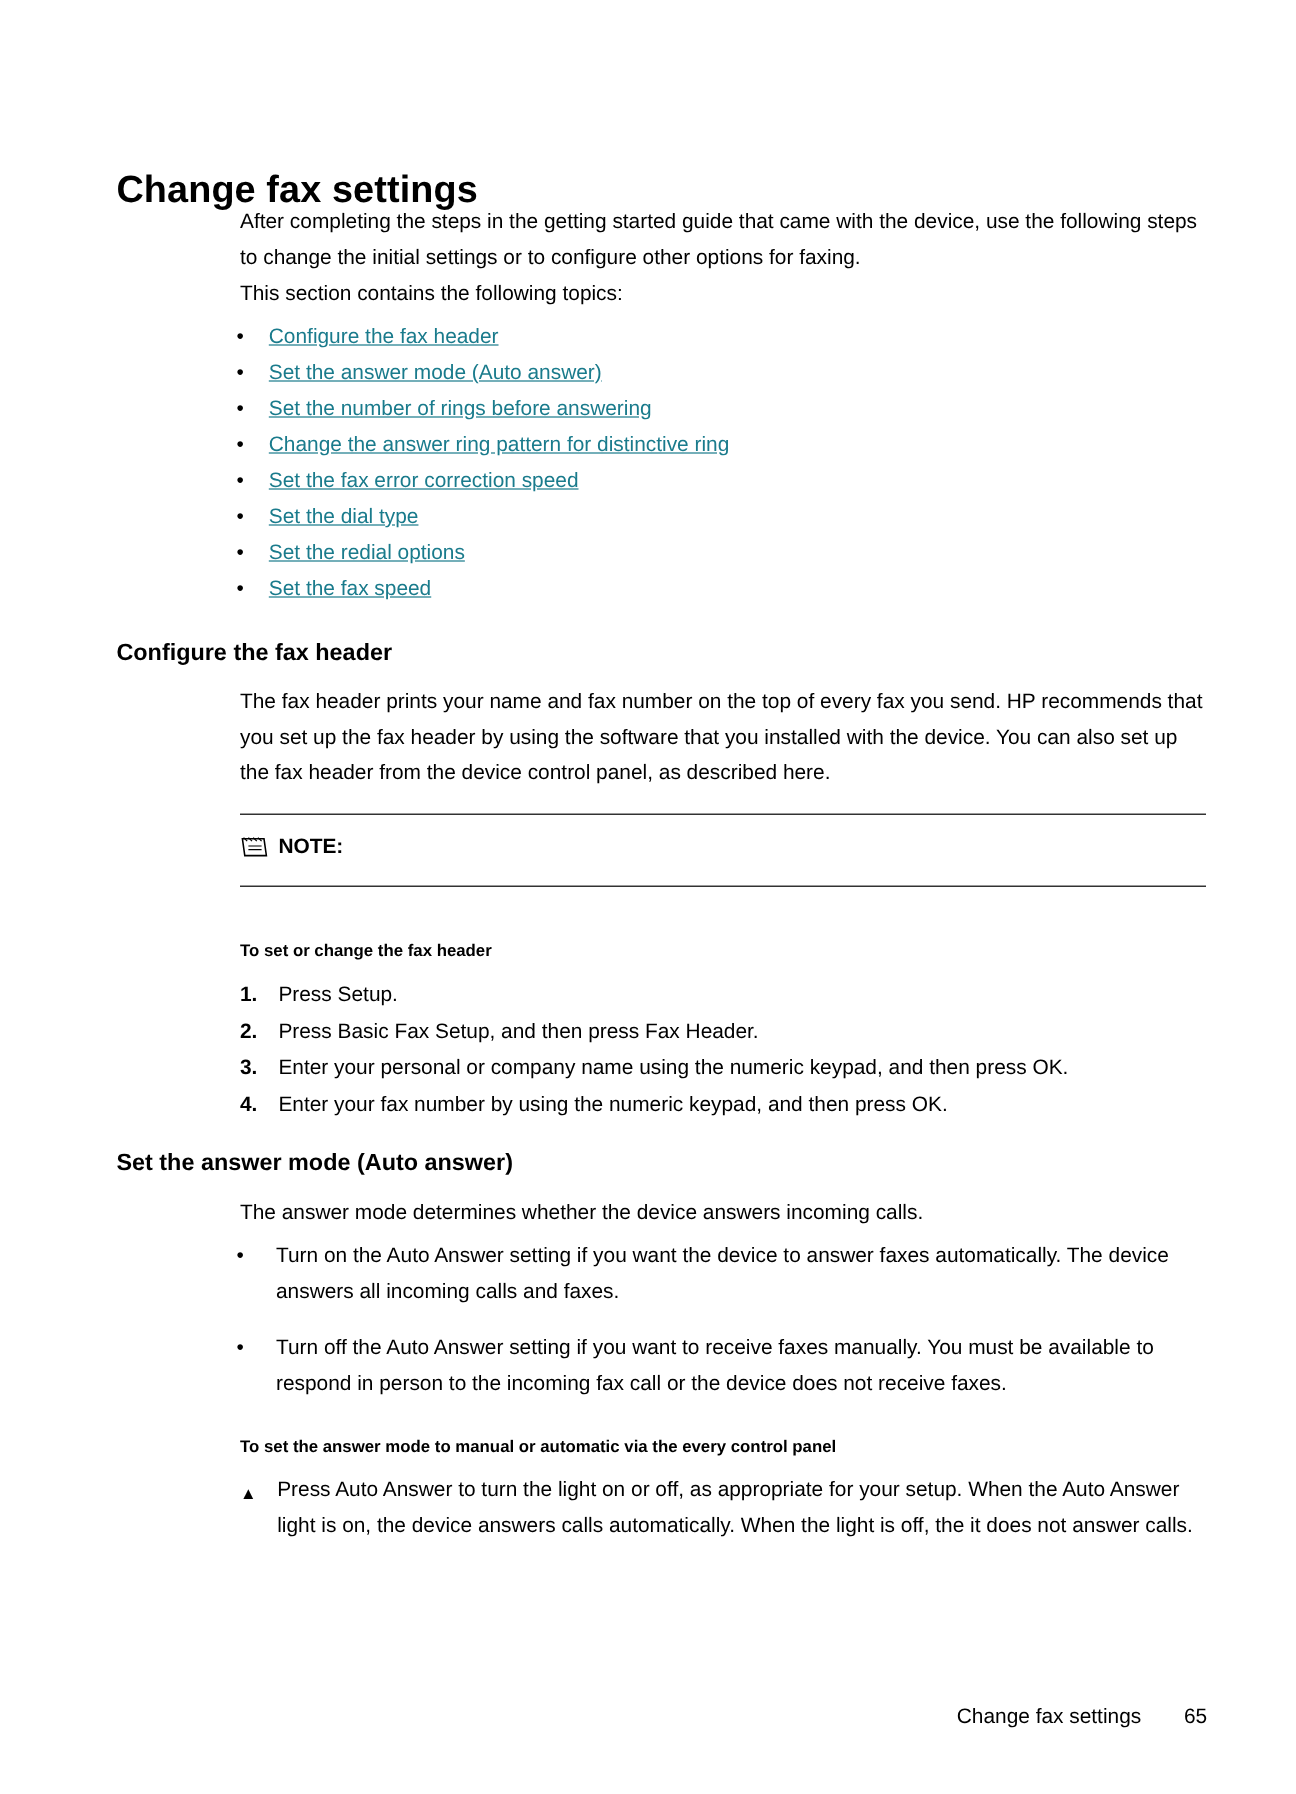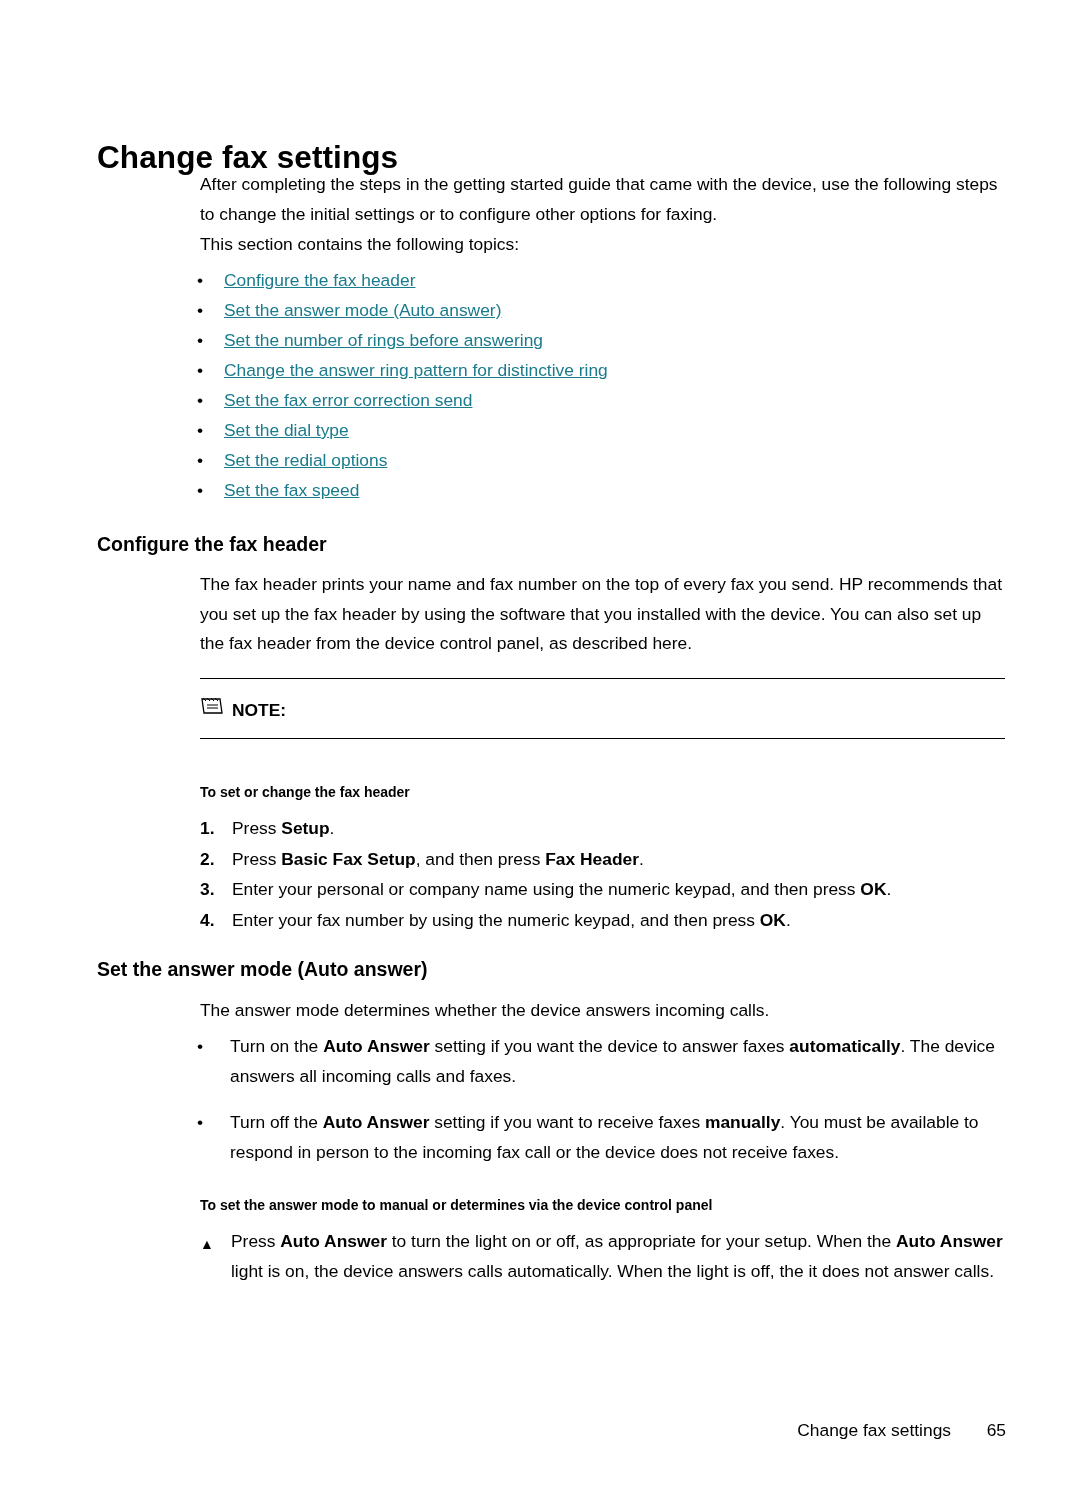--- a/index.html
+++ b/index.html
@@ -83,21 +83,21 @@
     left: 200px;
     top: 678px;
     width: 805px;
     border-top: 1.5px solid #000;
     border-bottom: 1.5px solid #000;
     padding: 12px 0 12px 0;
     box-sizing: border-box;
   }
   .note-inner {
     display: flex;
-    align-items: flex-end;
+    align-items: flex-start;
     font-size: 17.4px;
     line-height: 29.5px;
   }
   .note-icon {
     flex: 0 0 28px;
     margin-right: 4px;
     padding-top: 5px;
   }
   .note-label {
     font-weight: bold;
@@ -128,21 +128,21 @@
     margin-bottom: 1px;
   }
   .proc-num {
     flex: 0 0 32px;
     font-weight: bold;
     text-align: left;
   }
   .proc-text {
     flex: 1;
   }
-  b, .bold { font-weight: bold; }
+  b, .bold { font-weight: normal; }
 
   
   .para-bullets {
     position: absolute;
     left: 197px;
     width: 812px;
     font-size: 17.4px;
     line-height: 29.5px;
   }
   .pb-row {
@@ -211,21 +211,21 @@
     <div class="topic-item">
       <span class="bullet">•</span>
       <a class="link">Set the number of rings before answering</a>
     </div>
     <div class="topic-item">
       <span class="bullet">•</span>
       <a class="link">Change the answer ring pattern for distinctive ring</a>
     </div>
     <div class="topic-item">
       <span class="bullet">•</span>
-      <a class="link">Set the fax error correction send</a>
+      <a class="link">Set the fax error correction speed</a>
     </div>
     <div class="topic-item">
       <span class="bullet">•</span>
       <a class="link">Set the dial type</a>
     </div>
     <div class="topic-item">
       <span class="bullet">•</span>
       <a class="link">Set the redial options</a>
     </div>
     <div class="topic-item">
@@ -284,21 +284,21 @@
     <div class="pb-row">
       <span class="pb-bullet">•</span>
       <span class="pb-text"><span>Turn on the </span><b>Auto Answer</b><span> setting if you want the device to answer faxes </span><b>automatically</b><span>. The device answers all incoming calls and faxes.</span></span>
     </div>
     <div class="pb-row">
       <span class="pb-bullet">•</span>
       <span class="pb-text"><span>Turn off the </span><b>Auto Answer</b><span> setting if you want to receive faxes </span><b>manually</b><span>. You must be available to respond in person to the incoming fax call or the device does not receive faxes.</span></span>
     </div>
   </div>
 
-  <div class="proc-title" style="top:1197px;width:810px;">To set the answer mode to manual or determines via the device control panel</div>
+  <div class="proc-title" style="top:1197px;width:810px;">To set the answer mode to manual or automatic via the every control panel</div>
 
   <div class="proc" style="top:1227px;">
     <div class="tri-row">
       <span class="tri-bullet">▲</span>
       <span class="proc-text"><span>Press </span><b>Auto Answer</b><span> to turn the light on or off, as appropriate for your setup. When the </span><b>Auto Answer</b><span> light is on, the device answers calls automatically. When the light is off, the it does not answer calls.</span></span>
     </div>
   </div>
 
   <div class="footer">
     <span class="footer-title">Change fax settings</span>

